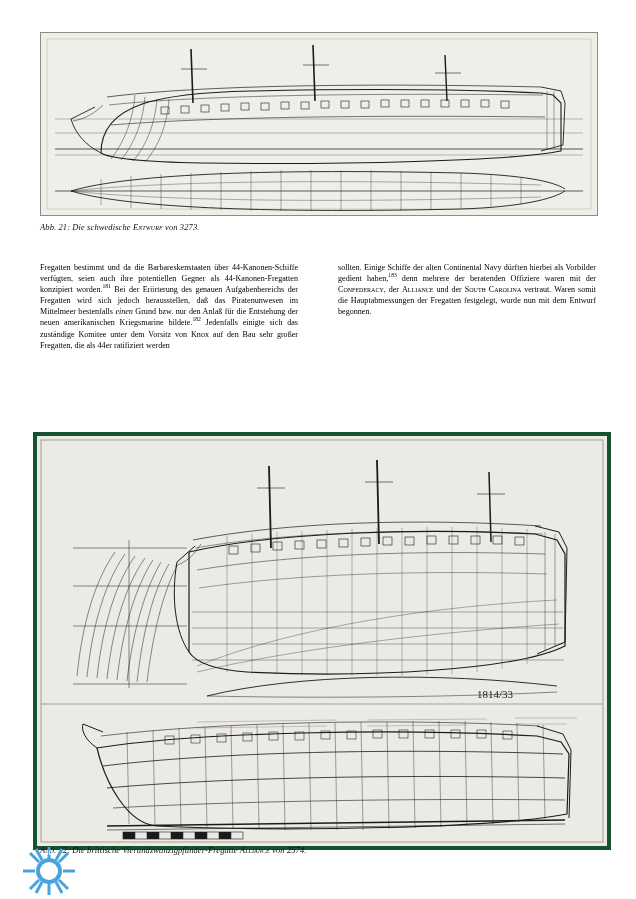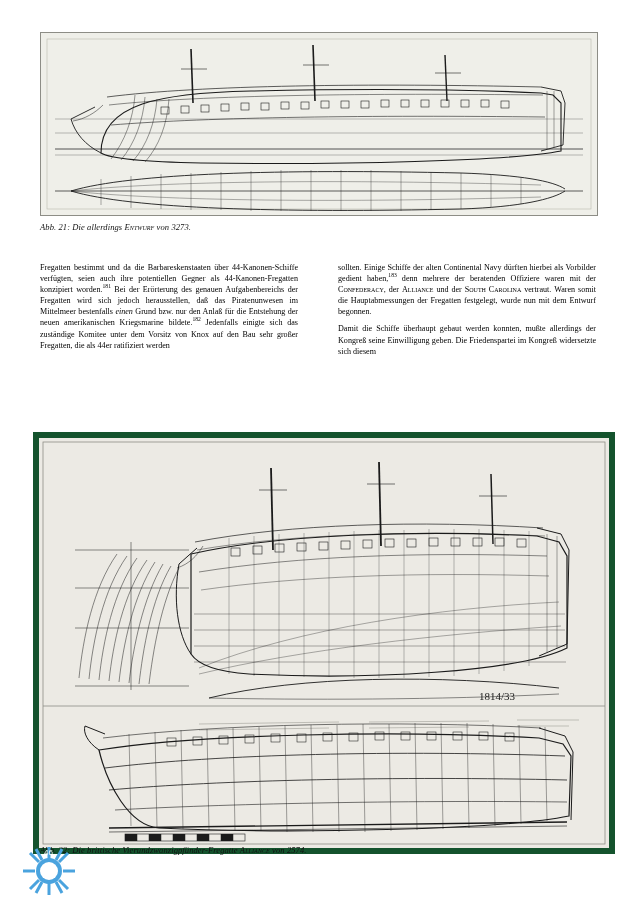--- a/index.html
+++ b/index.html
@@ -31,21 +31,21 @@
     border: 1px solid #8d8d86;
     overflow: hidden;
   }
   .fig-bottom {
     position: absolute;
     left: 33px;
     top: 432px;
     width: 570px;
     height: 410px;
     background: #eceae4;
-    border: 6px solid #14532d;
+    border: 4px solid #14532d;
     overflow: hidden;
   }
 
   .plan-svg { display: block; width: 100%; height: 100%; }
 
   .caption {
     position: absolute;
     font-family: "Liberation Serif", serif;
     font-style: italic;
     font-size: 8.5px;
@@ -210,32 +210,31 @@
         <line x1="480" y1="145" x2="480" y2="171"></line>
       </g>
       <g fill="none" stroke="#1b1b1b" stroke-width="0.35">
         <path d="M30,158 C120,148 300,146 500,152"></path>
         <path d="M30,158 C120,168 300,170 500,164"></path>
       </g>
     </svg>
   </div>
 
   <div class="caption" id="caption-top">
-    <span>Abb. 21: Die allerdings </span><span class="sc">Entwurf</span><span> von 3273.</span>
+    <span>Abb. 21: Die schwedische </span><span class="sc">Entwurf</span><span> von 3273.</span>
   </div>
 
   <div class="columns">
 
     <div class="col col-left">
       <p><span>Fregatten bestimmt und da die Barbareskenstaaten über 44-Kanonen-Schiffe verfügten, seien auch ihre potentiellen Gegner als 44-Kanonen-Fregatten konzipiert worden.</span><sup>181</sup> <span>Bei der Erörterung des genauen Aufgabenbereichs der Fregatten wird sich jedoch herausstellen, daß das Piratenunwesen im Mittelmeer bestenfalls </span><span class="it">einen</span><span> Grund bzw. nur den Anlaß für die Entstehung der neuen amerikanischen Kriegsmarine bildete.</span><sup>182</sup> <span>Jedenfalls einigte sich das zuständige Komitee unter dem Vorsitz von Knox auf den Bau sehr großer Fregatten, die als 44er ratifiziert werden</span></p>
     </div>
 
     <div class="col col-right">
       <p><span>sollten. Einige Schiffe der alten Continental Navy dürften hierbei als Vorbilder gedient haben,</span><sup>183</sup><span> denn mehrere der beratenden Offiziere waren mit der </span><span class="sc">Confederacy</span><span>, der </span><span class="sc">Alliance</span><span> und der </span><span class="sc">South Carolina</span><span> vertraut. Waren somit die Hauptabmessungen der Fregatten festgelegt, wurde nun mit dem Entwurf begonnen.</span></p>
-      <p>Damit die Schiffe überhaupt gebaut werden konnten, mußte allerdings der Kongreß seine Einwilligung geben. Die Friedenspartei im Kongreß widersetzte sich diesem</p>
     </div>
 
   </div>
 
   <div class="fig-bottom">
     <svg class="plan-svg" viewBox="0 0 570 410" preserveAspectRatio="none">
       <rect x="0" y="0" width="570" height="410" fill="#eceae4"></rect>
       <rect x="4" y="4" width="562" height="402" fill="none" stroke="#8e8e86" stroke-width="0.8"></rect>
       <line x1="4" y1="268" x2="566" y2="268" stroke="#8e8e86" stroke-width="0.8"></line>
 

